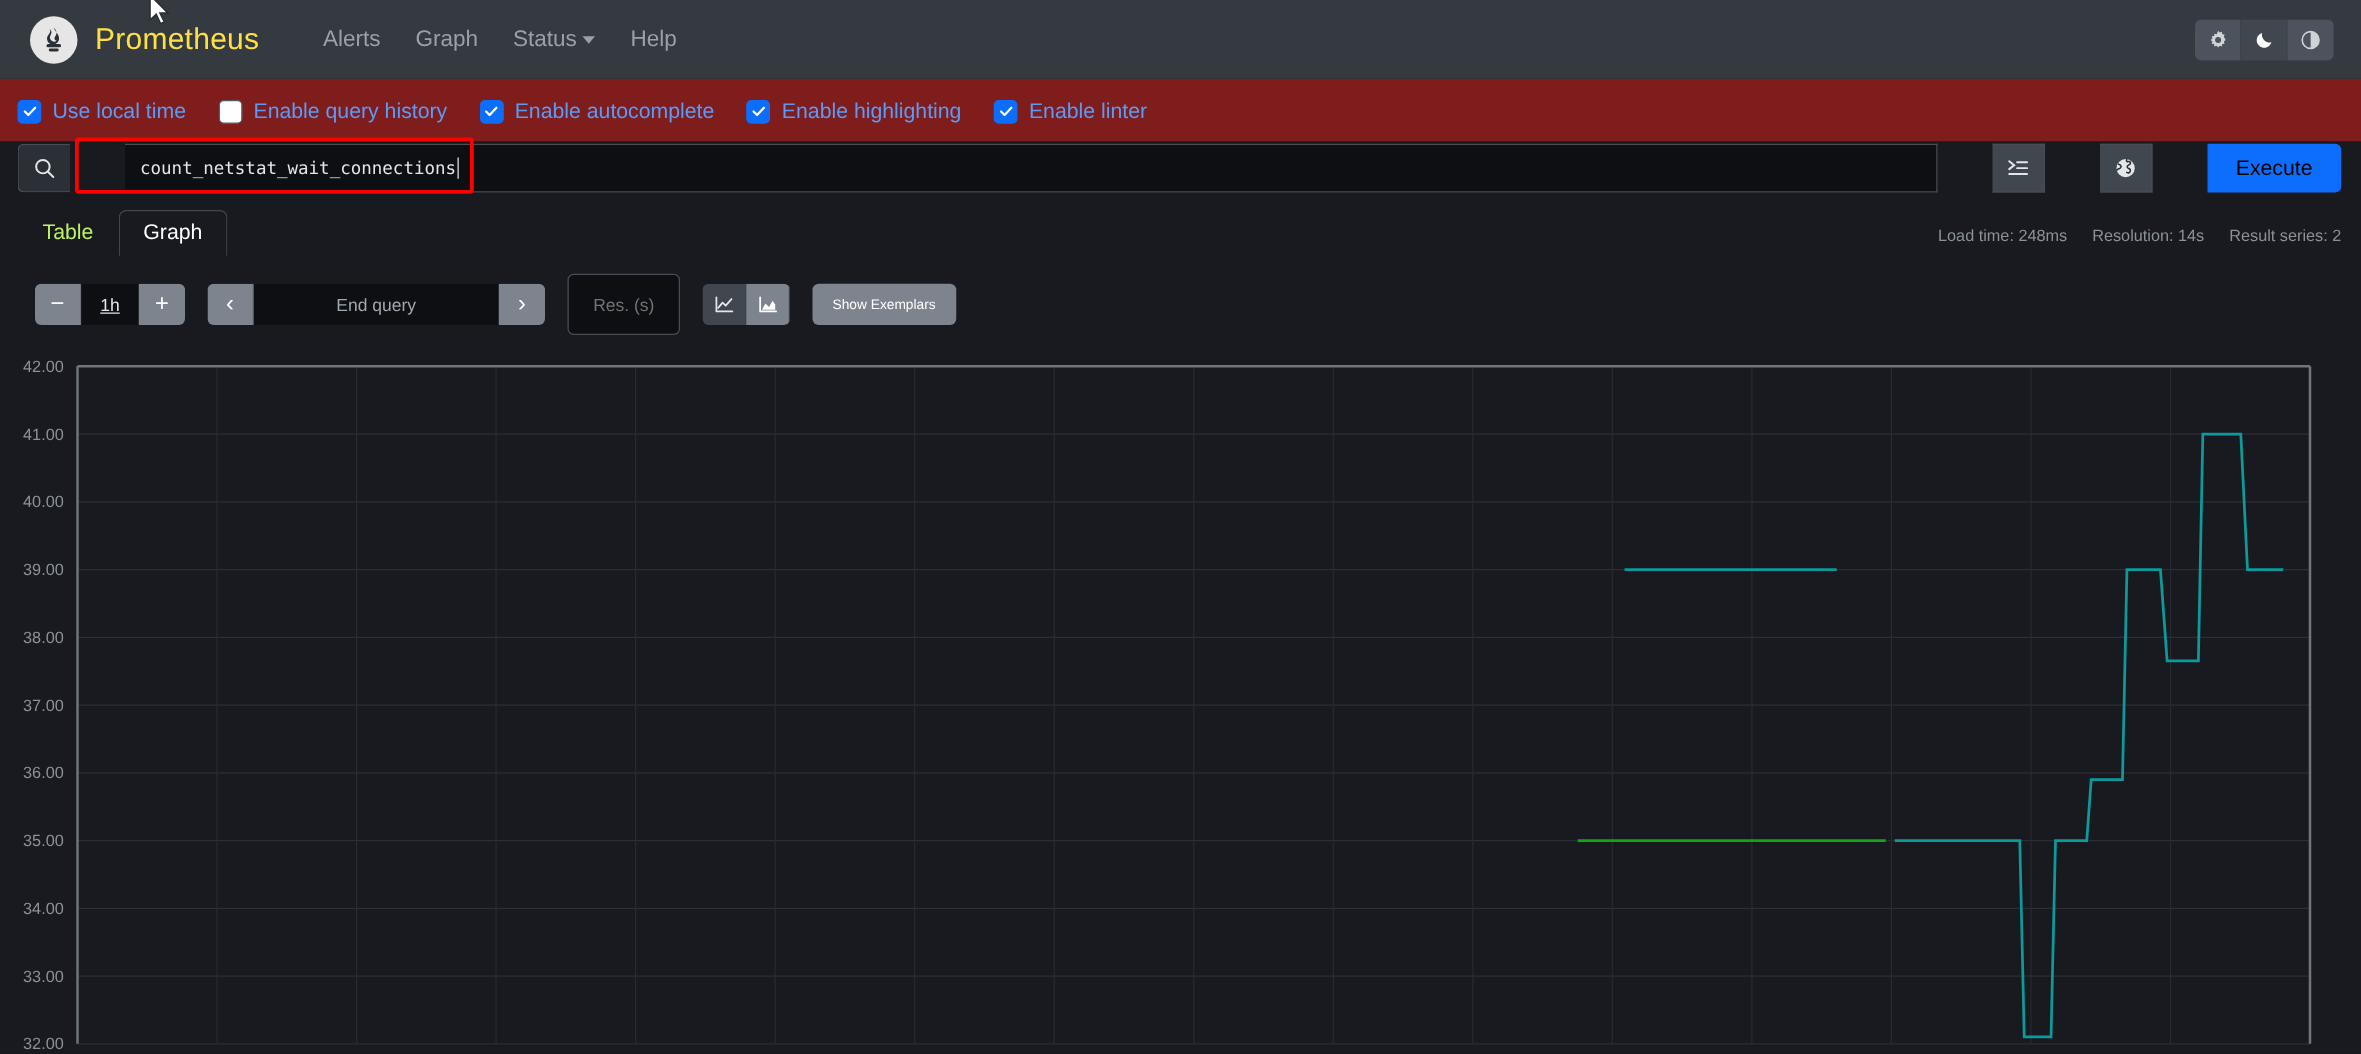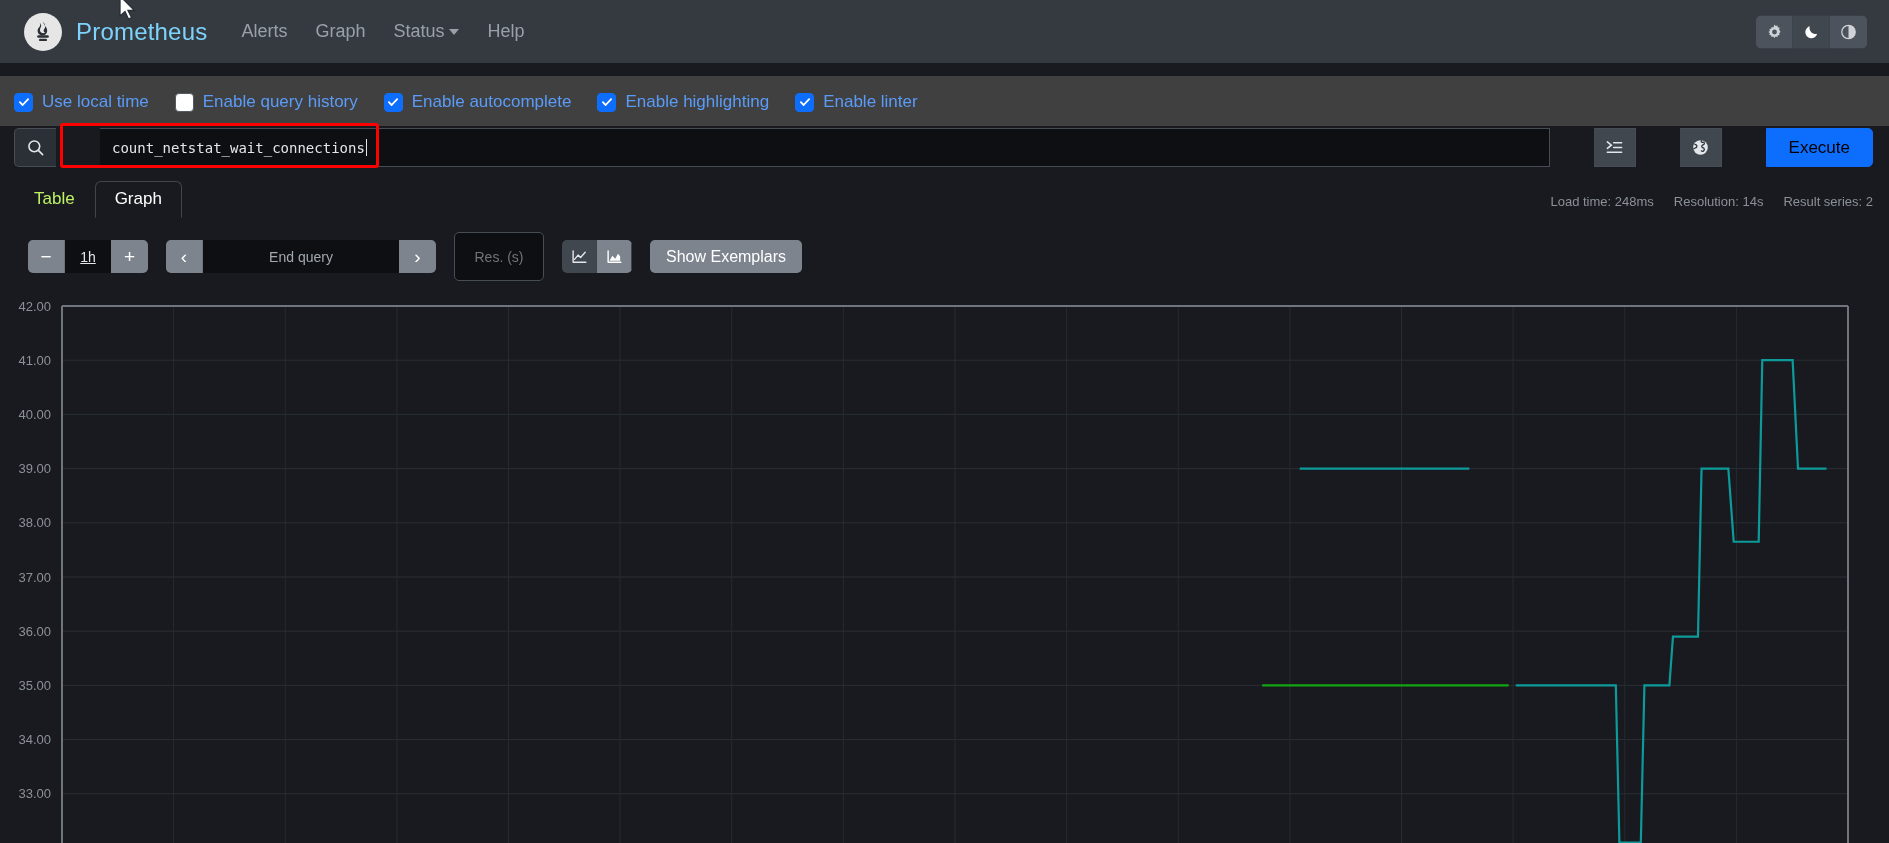--- a/index.html
+++ b/index.html
@@ -20,23 +20,23 @@
     padding: 0 24px;
     position: relative;
   }
   .brand { display: flex; align-items: center; gap: 14px; margin-right: 30px; }
   .logo-circle {
     width: 38px; height: 38px; border-radius: 50%;
     background: #e6e6e6;
     display: flex; align-items: center; justify-content: center;
   }
   .brand-name {
-    color: #7dd3fc; font-size: 24px; font-weight: 400; letter-spacing: .2px;
-  }
-  .nav-links { display: flex; align-items: center; gap: 28px; margin-left: 4px; }
+    color: #fde047; font-size: 24px; font-weight: 400; letter-spacing: .2px;
+  }
+  .nav-links { display: flex; align-items: center; gap: 28px; margin-left: 21px; }
   .nav-link {
     color: #9aa0a8; font-size: 18px; text-decoration: none;
     display: flex; align-items: center; gap: 5px; cursor: pointer;
   }
   .caret {
     width: 0; height: 0;
     border-left: 5px solid transparent;
     border-right: 5px solid transparent;
     border-top: 6px solid #9aa0a8;
     display: inline-block;
@@ -55,22 +55,21 @@
   .theme-btn.active { background: #41474f; }
 
   
   .cursor { position: absolute; left: 117px; top: -6px; z-index: 50; }
 
   
   .checkbox-row {
     display: flex; align-items: center;
     padding: 16px 0 14px 14px;
     gap: 26px;
-    background: #404040;
-    margin-top: 13px;
+    background: #7f1d1d;
   }
   .chk-item { display: flex; align-items: center; gap: 9px; cursor: pointer; }
   .chk-box {
     width: 19px; height: 19px; border-radius: 4px;
     background: #fff; border: 1px solid #565b62;
     display: flex; align-items: center; justify-content: center;
     flex: none;
   }
   .chk-box.checked { background: #0d6efd; border-color: #0d6efd; }
   .chk-label { color: #5b9bf8; font-size: 17px; white-space: nowrap; }
@@ -174,21 +173,21 @@
     display: flex; align-items: center; justify-content: center;
     font-size: 14px; cursor: text;
   }
   .chart-type-btn {
     width: 35px; height: 33px; background: #41474f;
     display: flex; align-items: center; justify-content: center;
     cursor: pointer; border-right: 1px solid #3d434b;
   }
   .chart-type-btn.active { background: #7d848d; }
   .exemplars-btn {
-    background: #7d848d; color: #fff; font-size: 16px;
+    background: #7d848d; color: #fff; font-size: 11px;
     border-radius: 5px; height: 33px; padding: 0 16px;
     display: flex; align-items: center; cursor: pointer;
   }
 
   
   .chart-area {
     position: relative;
     margin-top: 12px;
     width: 1889px;
     height: 560px;

